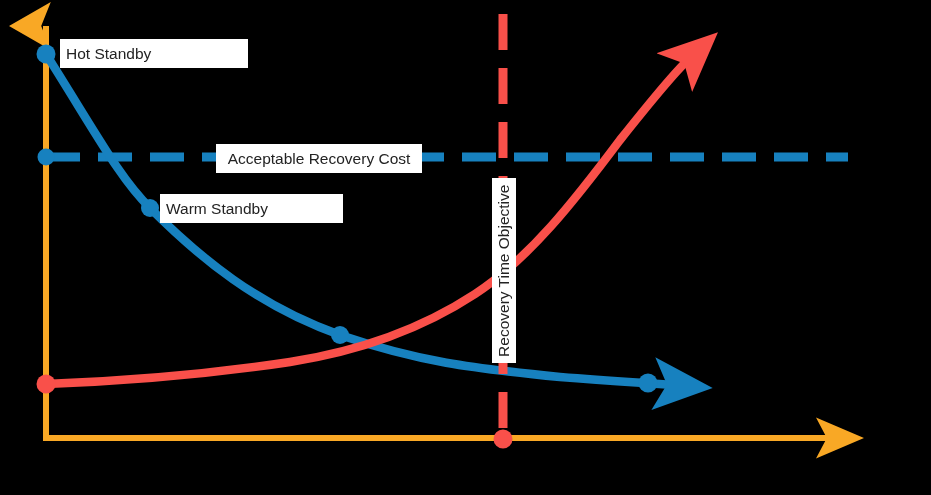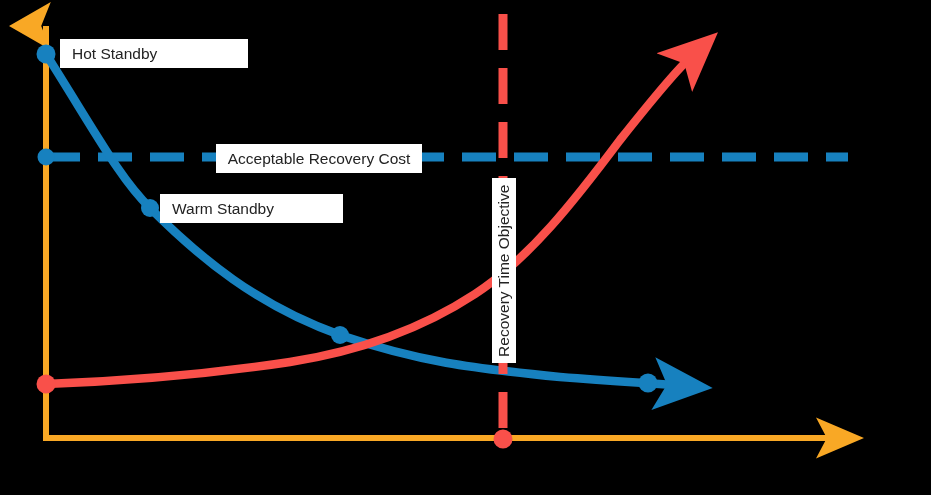--- a/index.html
+++ b/index.html
@@ -27,21 +27,21 @@
     background: #FFFFFF;
     color: #232323;
     font-family: "Liberation Sans", sans-serif;
     font-size: 15.5px;
     line-height: 1;
     display: flex;
     align-items: center;
     white-space: nowrap;
     box-sizing: border-box;
   }
-  .callout.left-pad { padding-left: 12px; }
+  .callout.left-pad { padding-left: 6px; }
 
   #label-hot-standby {
     left: 60px; top: 39px; width: 188px; height: 29px;
   }
   #label-acceptable-cost {
     left: 216px; top: 144px; width: 206px; height: 29px;
     justify-content: center;
   }
   #label-warm-standby {
     left: 160px; top: 194px; width: 183px; height: 29px;

